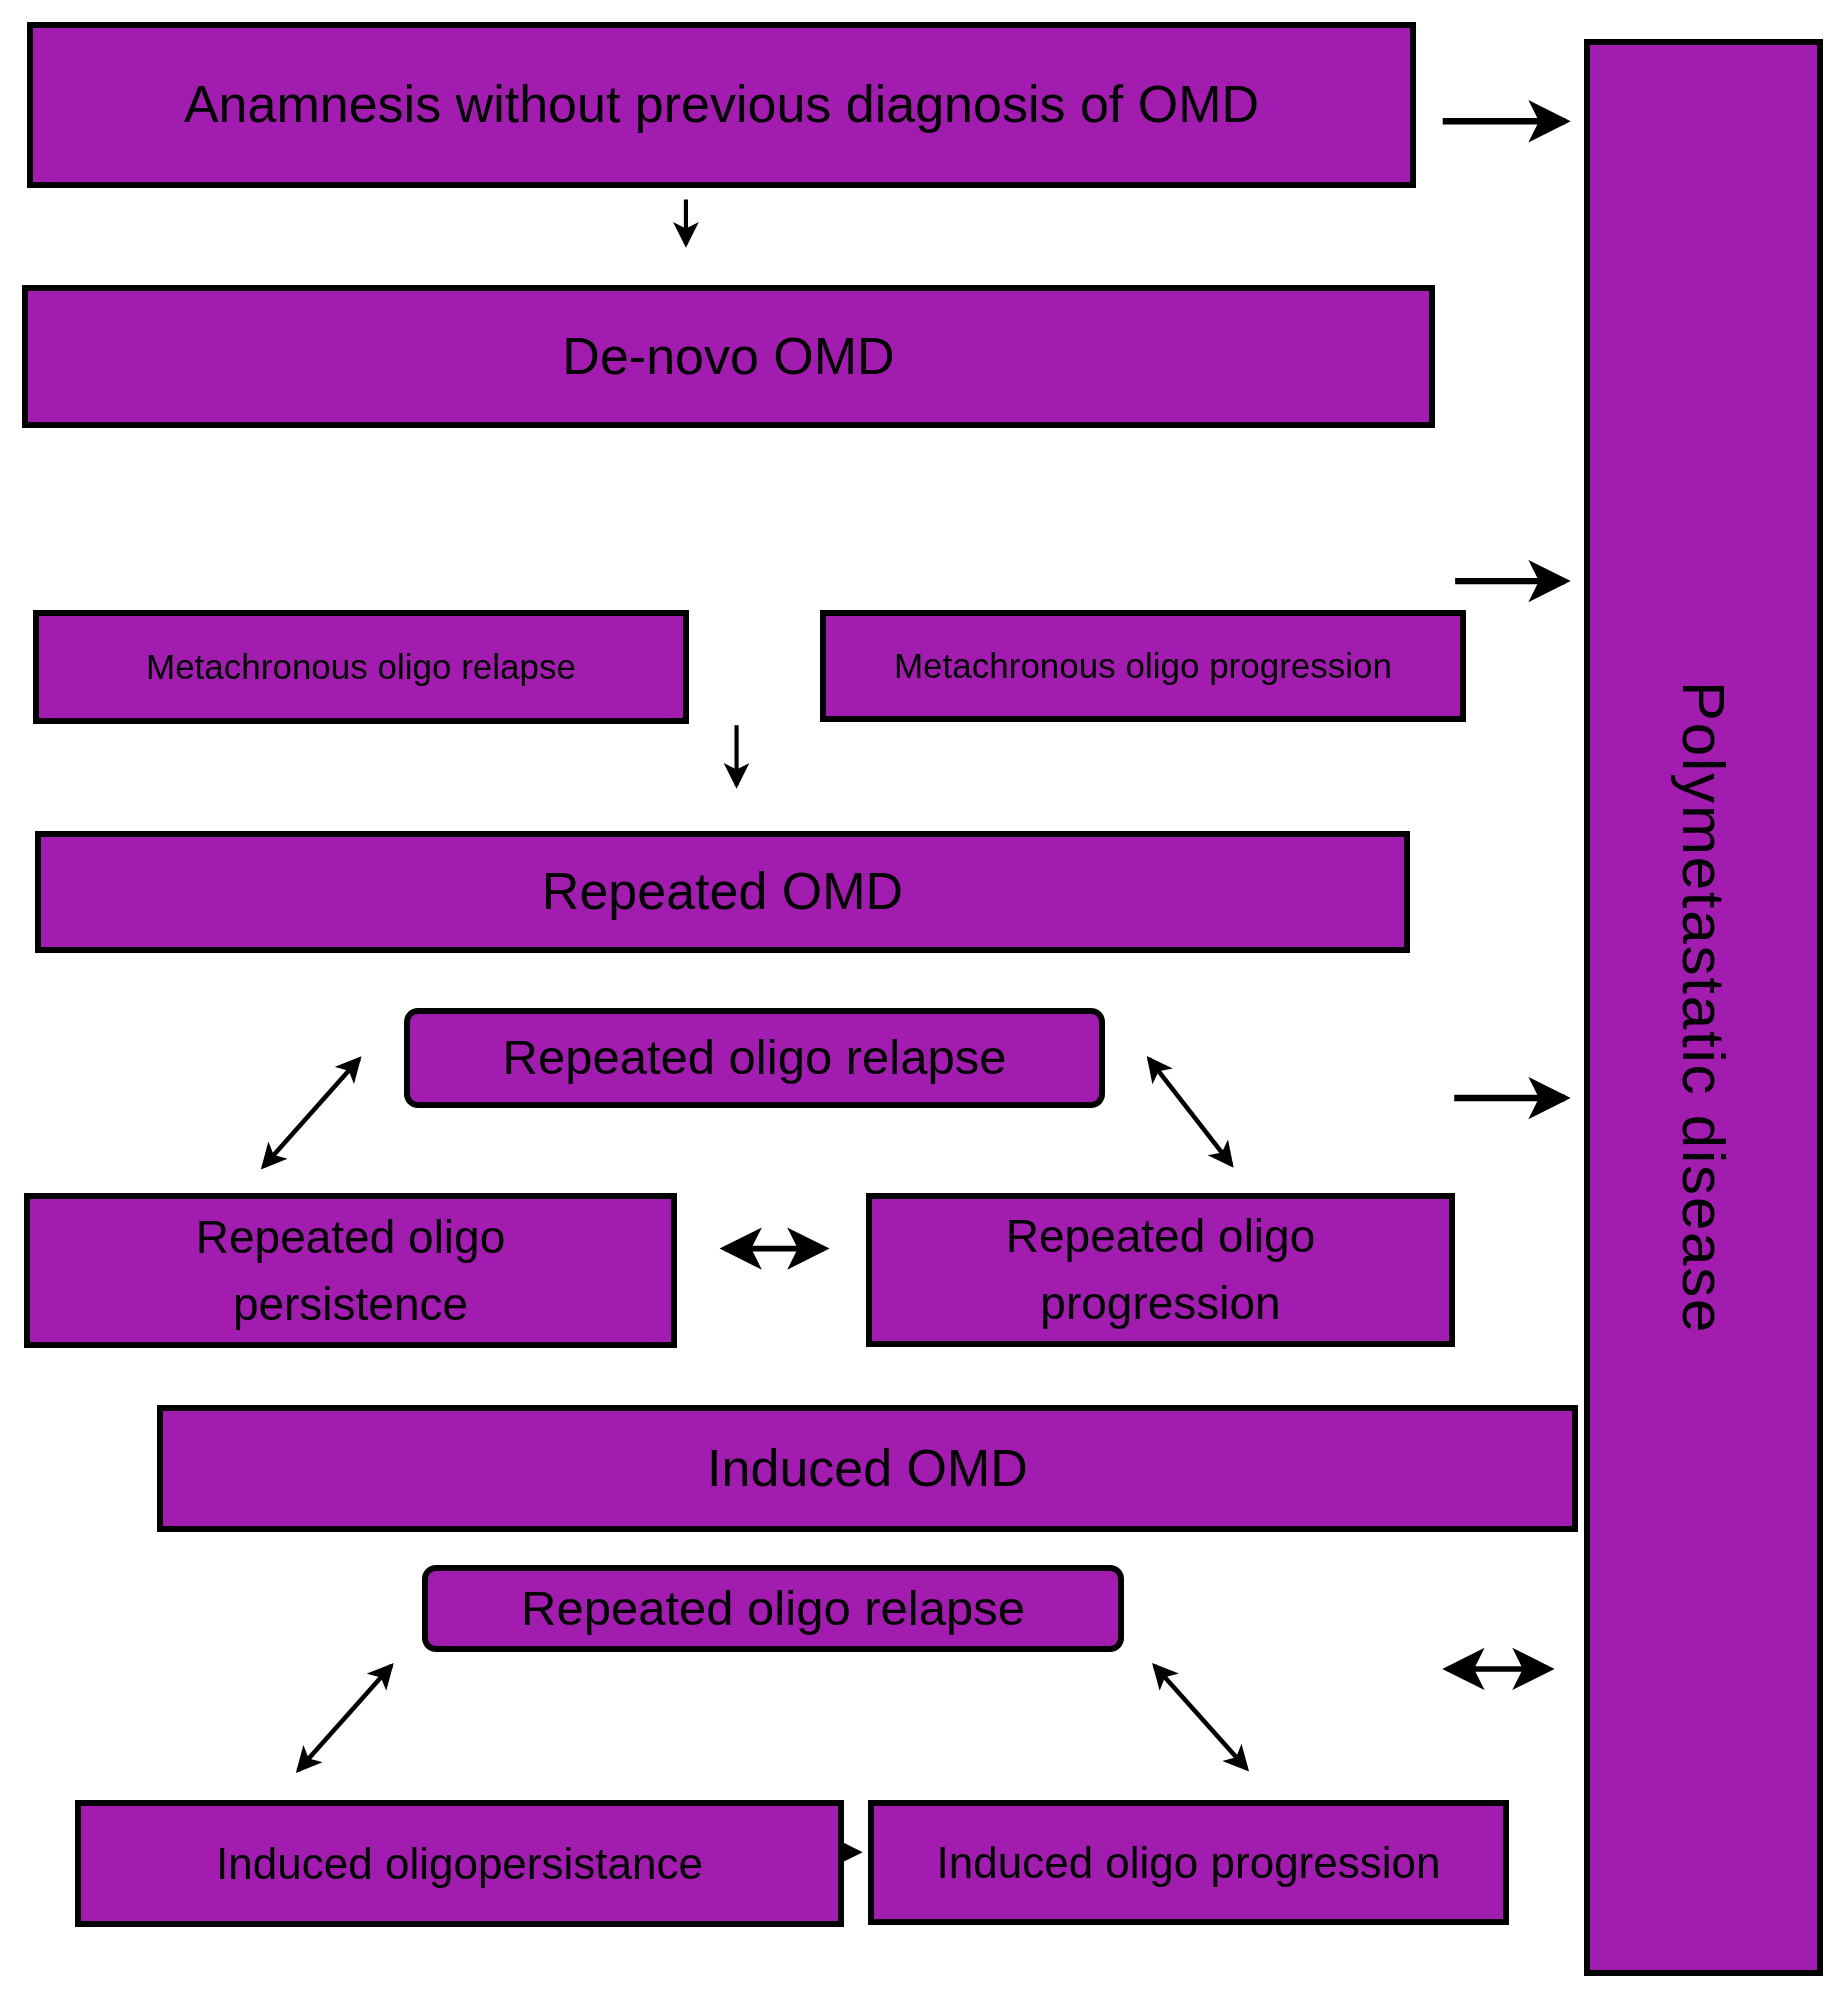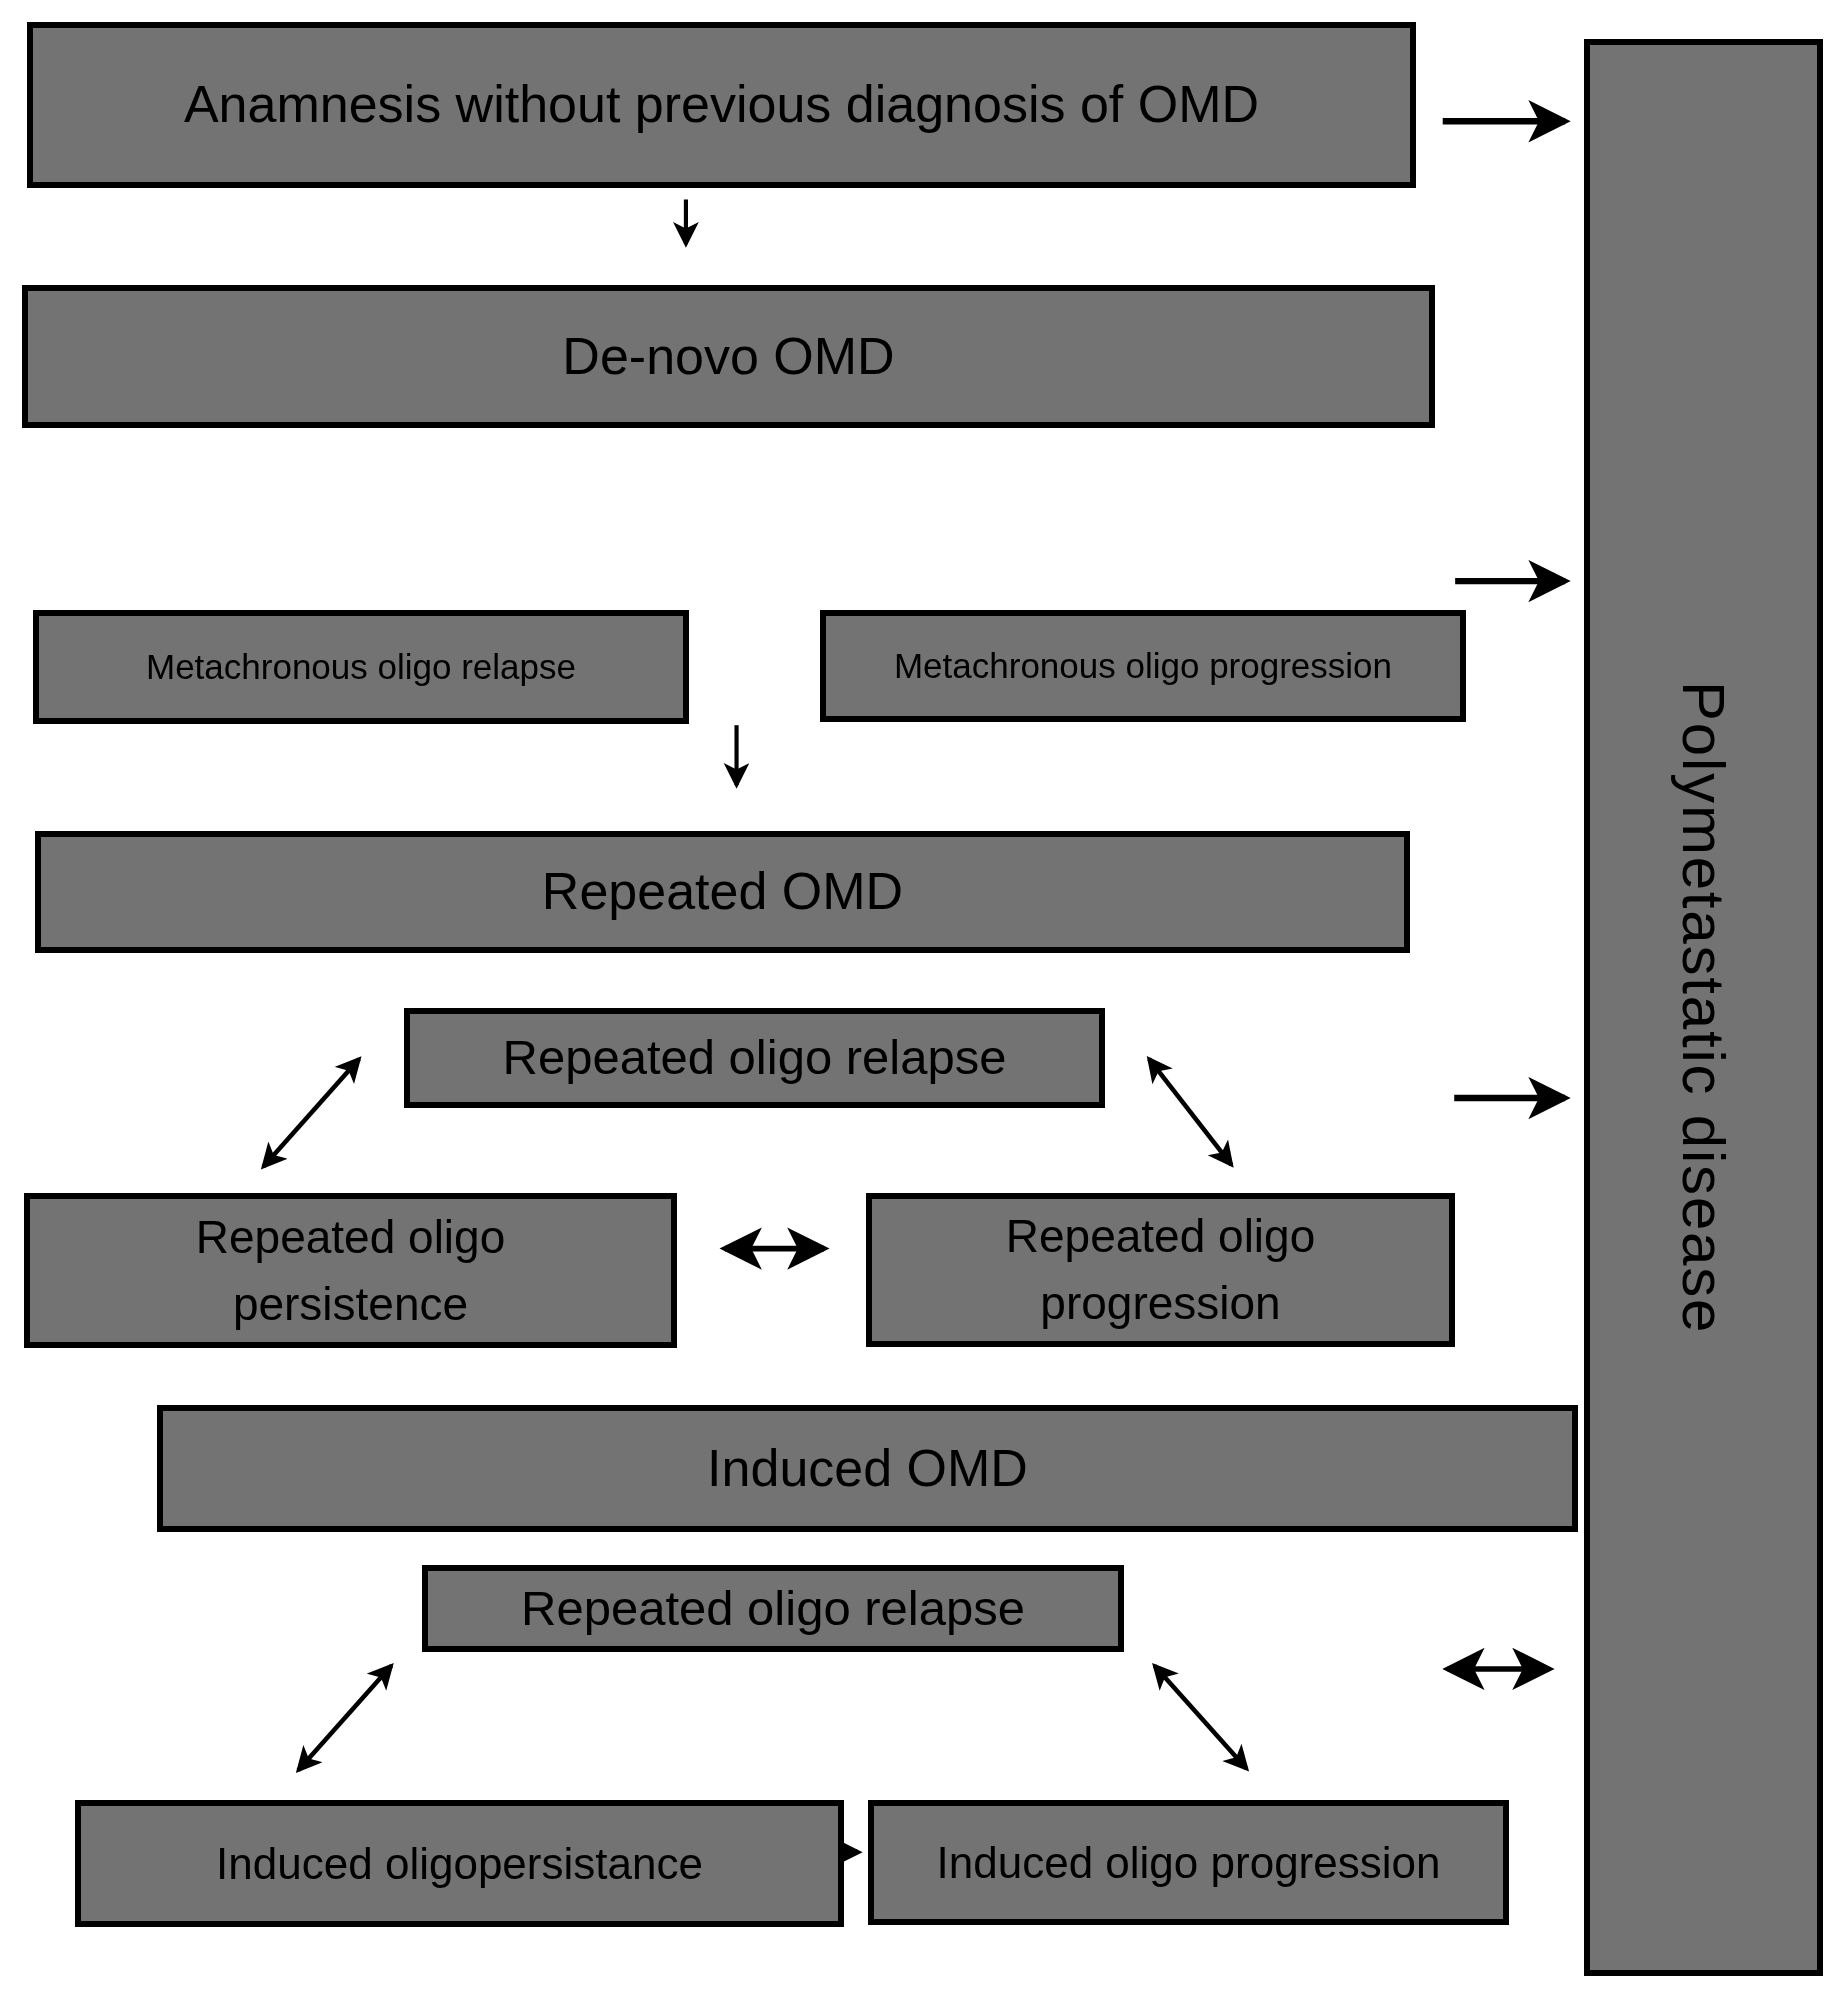--- a/index.html
+++ b/index.html
@@ -13,30 +13,30 @@
     height: 1995px;
     background: #ffffff;
     font-family: "Liberation Sans", sans-serif;
     color: #000000;
     overflow: hidden;
   }
   .node {
     position: absolute;
     box-sizing: border-box;
     border: 6.4px solid #000000;
-    background: #737373;
+    background: #a21caf;
     display: flex;
     align-items: center;
     justify-content: center;
     text-align: center;
     white-space: pre-line;
     line-height: 1.45;
   }
   .f115 { font-size: 52px; }
-  .f110 { font-size: 49px; }
+  .f110 { font-size: 49px; border-radius: 14px; }
   .f100 { font-size: 46px; }
   .f96  { font-size: 44px;  }
   .f88  { font-size: 35px;  }
   .poly-label {
     writing-mode: vertical-rl;
     text-orientation: mixed;
     font-size: 60px;
     letter-spacing: 1.8px;
   }
   svg.arrows {

